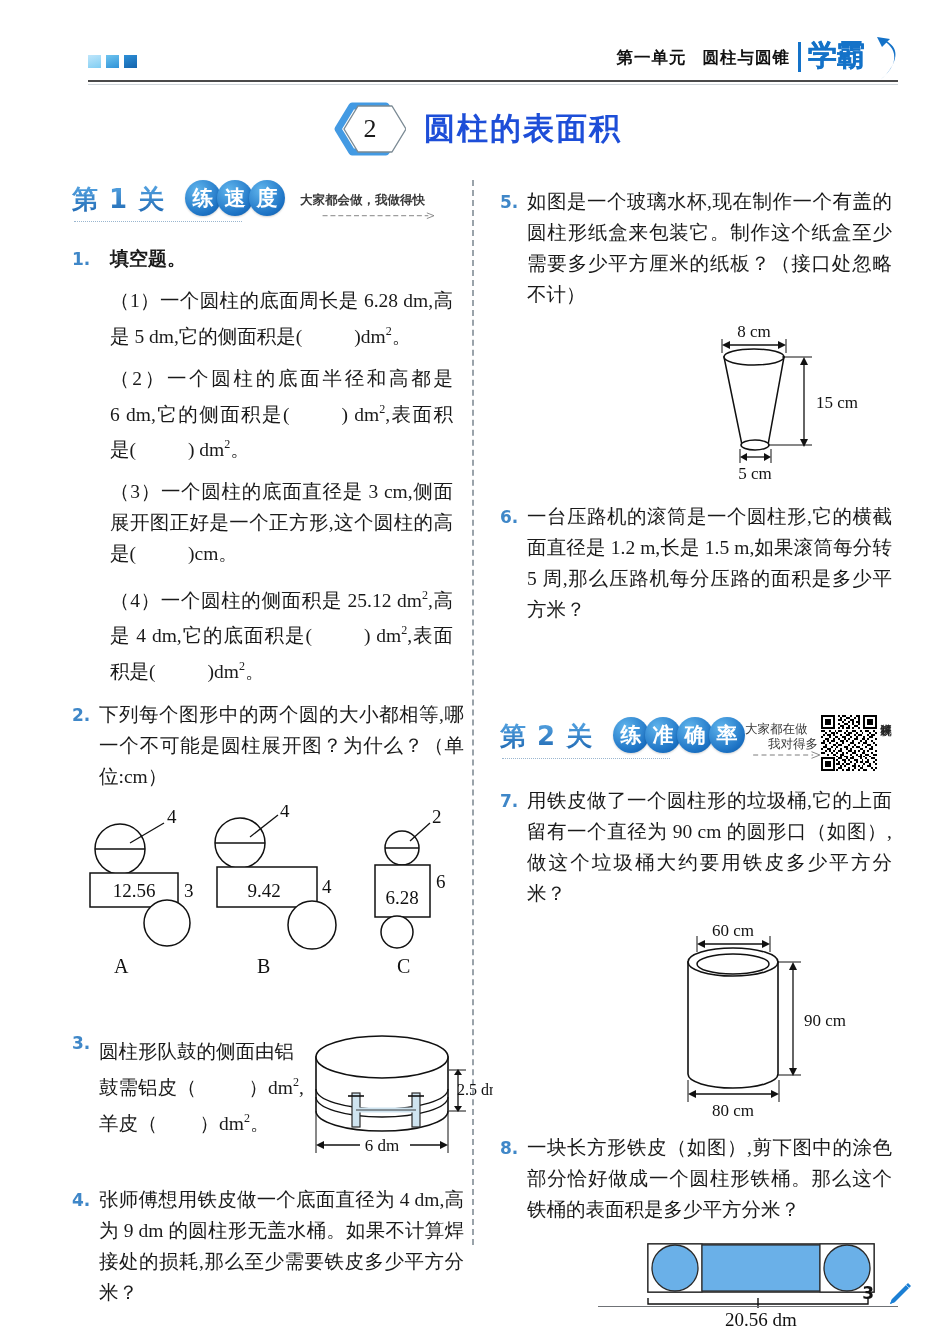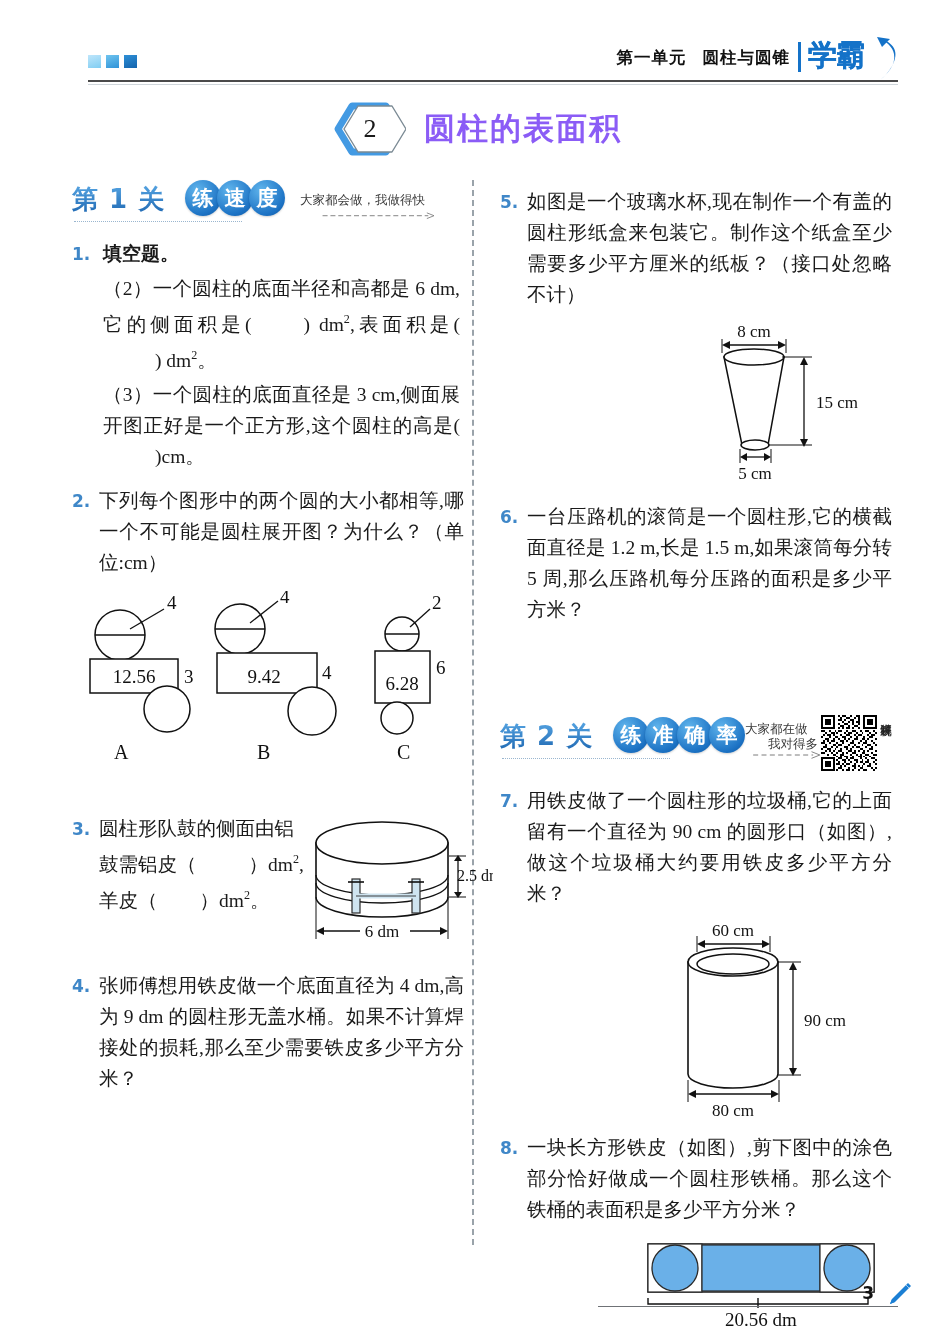--- a/index.html
+++ b/index.html
@@ -73,21 +73,21 @@
     position: absolute; left: 0; top: 0;
   }
   .hexbadge .num {
     position: absolute; left: 0; top: 0; width: 76px; height: 62px;
     display: flex; align-items: center; justify-content: center;
     font-family: "Liberation Serif", serif;
     font-size: 26px; color: #1a1a1a; padding-left: 4px;
   }
   .chapter-title-text {
     font-family: Liberation Mono, monospace;
-    font-size: 31px; font-weight: bold; color: #8b5cf6;
+    font-size: 31px; font-weight: bold; color: #1d4ed8;
     letter-spacing: 2px;
   }
 
   
   .col {
     position: absolute; top: 180px; width: 392px;
   }
   .col-left  { left: 72px; }
   .col-right { left: 500px; }
   .col-divider {
@@ -144,33 +144,33 @@
     text-align: justify;
   }
   .q-num {
     position: absolute; left: 0; top: 1px;
     font-family: "DejaVu Sans", sans-serif;
     font-size: 17px; font-weight: bold;
     color: #3f87c8;
   }
   .q-num::after { content: "."; color: #3f87c8; }
   .q-body { display: block; }
-  .q-body p { margin: 4px; }
+  .q-body p { margin: 11px; }
   .blk { display: inline-block; width: 52px; }
   sup { font-size: 0.62em; vertical-align: super; }
 
   .bold-cn { font-family: "DejaVu Sans", sans-serif; font-weight: bold; font-size: 19px; }
 
   
   .fig { position: relative; margin: 4px 0 10px 0; }
   .fig svg { display: block; }
   .fig-right { display: flex; justify-content: flex-end; }
 
   .q-with-fig { display: flex; gap: 4px; }
-  .q-with-fig .txt { flex: 0 0 205px; }
+  .q-with-fig .txt { flex: 0 0 205px; margin-top: 9px; }
 
   
   .qr-block {
     position: absolute; right: 0; top: -2px;
     display: flex; align-items: flex-start;
   }
   .qr-img { width: 56px; height: 56px; display: block; }
   .qr-caption {
     font-family: "DejaVu Sans", sans-serif;
     font-size: 11.5px; color: #222;
@@ -235,34 +235,36 @@
 
 <div class="col col-left">
 
   <div class="level-banner">
     <div class="level-label" style="left:0;">第 1 关</div>
     <div class="level-bubbles" style="left:113px;">
       <span>练</span>
       <span>速</span>
       <span>度</span>
     </div>
-    <div class="level-slogan" style="left:228px; top:12px;">大家都会做，我做得快</div>
+    <div class="level-slogan" style="left:228px; top:12px;font-weight:bold;">大家都会做，我做得快</div>
     <svg class="slogan-underline" style="left:226px; top:30px;" width="162" height="14" viewBox="0 0 162 14">
       <path d="M2 8 L 150 8" stroke="#7c7c7c" stroke-width="1.3" stroke-dasharray="7 4"></path>
       <path d="M148 4 L 158 8 L 148 12" fill="none" stroke="#7c7c7c" stroke-width="1.2"></path>
     </svg>
     <div class="level-dots"></div>
   </div>
 
   <div class="q">
     <span class="q-num">1</span>
     <span class="q-body">
       <p class="bold-cn">填空题。</p>
+      <p>（1）一个圆柱的底面周长是 6.28&nbsp;dm,高是 5&nbsp;dm,它的侧面积是(<span class="blk"></span>)dm<sup>2</sup>。</p>
       <p>（2）一个圆柱的底面半径和高都是 6&nbsp;dm,它的侧面积是(<span class="blk"></span>)&nbsp;dm<sup>2</sup>,表面积是(<span class="blk"></span>)&nbsp;dm<sup>2</sup>。</p>
       <p>（3）一个圆柱的底面直径是 3&nbsp;cm,侧面展开图正好是一个正方形,这个圆柱的高是(<span class="blk"></span>)cm。</p>
+      <p>（4）一个圆柱的侧面积是 25.12&nbsp;dm<sup>2</sup>,高是 4&nbsp;dm,它的底面积是(<span class="blk"></span>)&nbsp;dm<sup>2</sup>,表面积是(<span class="blk"></span>)dm<sup>2</sup>。</p>
     </span>
   </div>
 
   <div class="q">
     <span class="q-num">2</span>
     <span class="q-body">下列每个图形中的两个圆的大小都相等,哪一个不可能是圆柱展开图？为什么？（单位:cm）</span>
   </div>
 
   <div class="fig">
     <svg width="392" height="180" viewBox="0 0 392 180">

